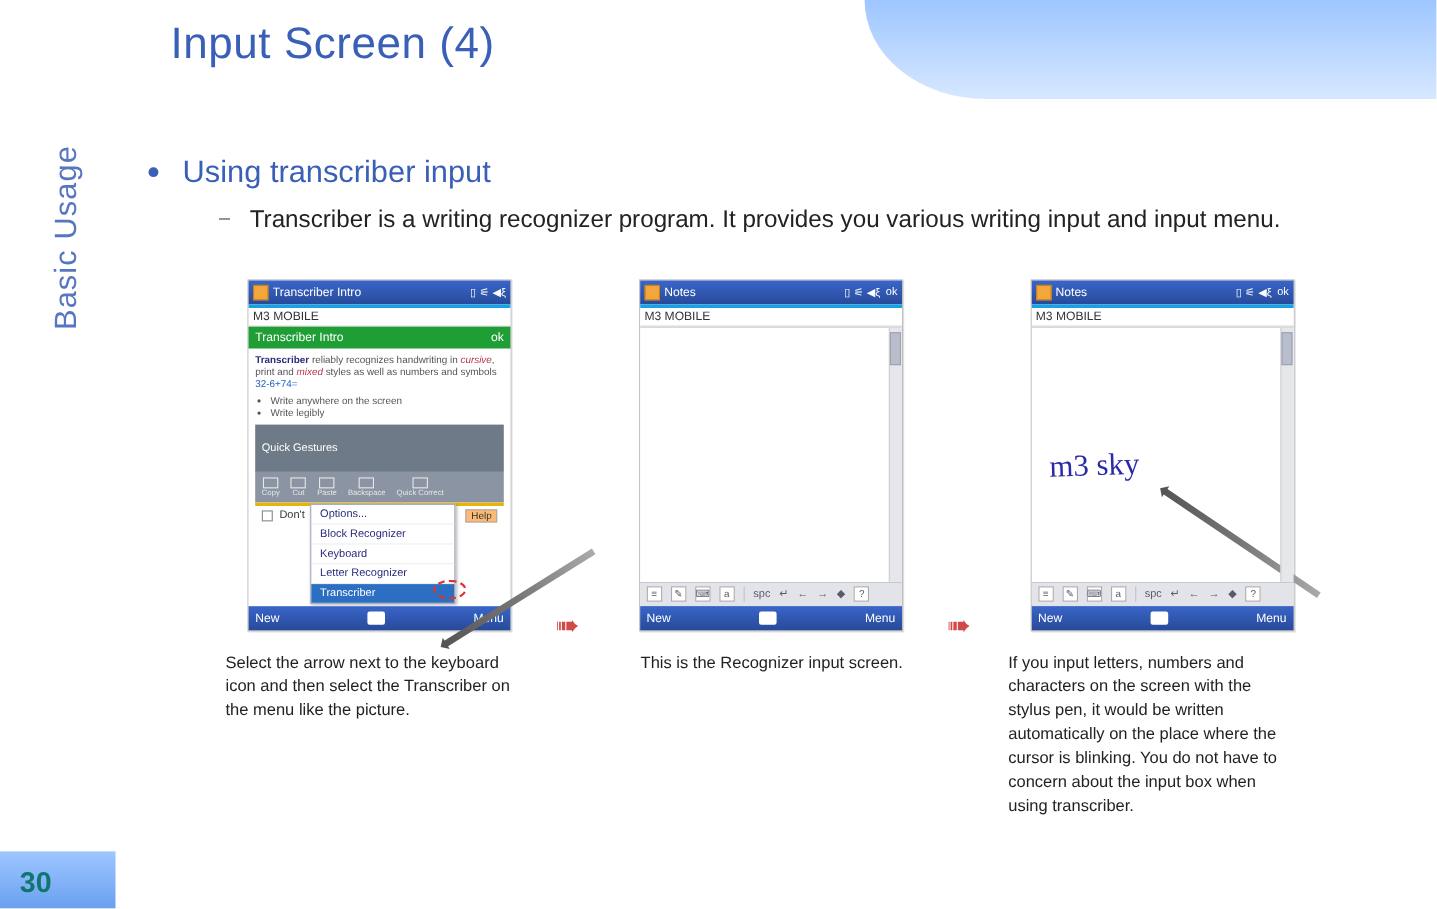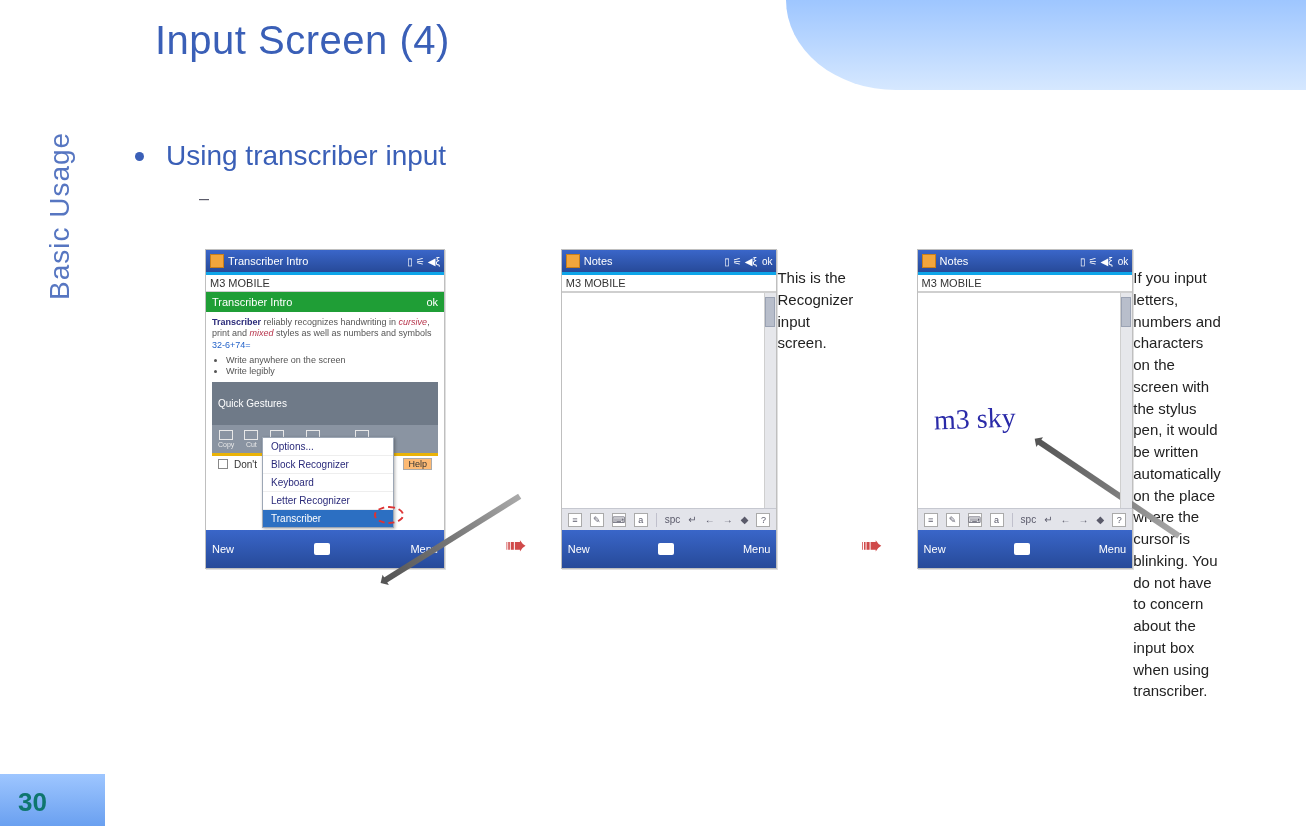--- a/index.html
+++ b/index.html
@@ -109,22 +109,22 @@
     }
     .shots-row {
       display: flex;
       align-items: flex-start;
       margin-top: 40px;
       margin-left: 80px;
       gap: 40px;
     }
     .shot-col {
       display: flex;
-      flex-direction: row;
-      align-items: flex-start;
+      flex-direction: column;
+      align-items: flex-end;
       width: 260px;
     }
     .arrow-sep {
       align-self: center;
       margin-top: 140px;
       font-size: 26px;
       color: #d04a4a;
       user-select: none;
       letter-spacing: -6px;
     }
@@ -278,21 +278,21 @@
       transform-origin: left center;
     }
     .stylus::before {
       content:"";
       position:absolute; left:-10px; top:-3px;
       border: 6px solid transparent;
       border-right-color: #555;
     }
     .stylus1 { right: -100px; bottom: -16px; transform: rotate(-32deg);}
     .dev-foot {
-      height: 38px;
+      height: 22px;
       background: linear-gradient(180deg, #3a66c9, #274a99);
       color: #fff;
       display: flex;
       align-items: center;
       padding: 0 6px;
       justify-content: space-between;
       font-size: 11px;
     }
     .dev-foot .kbd {
       width: 16px; height: 12px; background:#fff; border-radius:2px;
@@ -365,20 +365,21 @@
 
 <div class="content">
 
   <div class="bullet-row">
     <div class="bullet-dot"></div>
     <div class="bullet-text">Using transcriber input</div>
   </div>
 
   <div class="sub-row">
     <div class="sub-dash">–</div>
+    <div class="sub-text">Transcriber is a writing recognizer program. It provides you various writing input and input menu.</div>
   </div>
 
   <div class="shots-row">
 
     <div class="shot-col">
       <div class="device" style="position:relative;">
         <div class="dev-titlebar">
           <div class="win-icon"></div>
           <span>Transcriber Intro</span>
           <span class="spacer"></span>
@@ -441,20 +442,21 @@
           </div>
           <div class="circle-mark"></div>
         </div>
         <div class="dev-foot">
           <span>New</span>
           <div class="kbd"></div>
           <span>Menu</span>
         </div>
         <div class="stylus stylus1"></div>
       </div>
+      <div class="caption">Select the arrow next to the keyboard icon and then select the Transcriber on the menu like the picture.</div>
     </div>
 
     <div class="arrow-sep">➠</div>
 
     <div class="shot-col">
       <div class="device">
         <div class="dev-titlebar">
           <div class="win-icon"></div>
           <span>Notes</span>
           <span class="spacer"></span>

